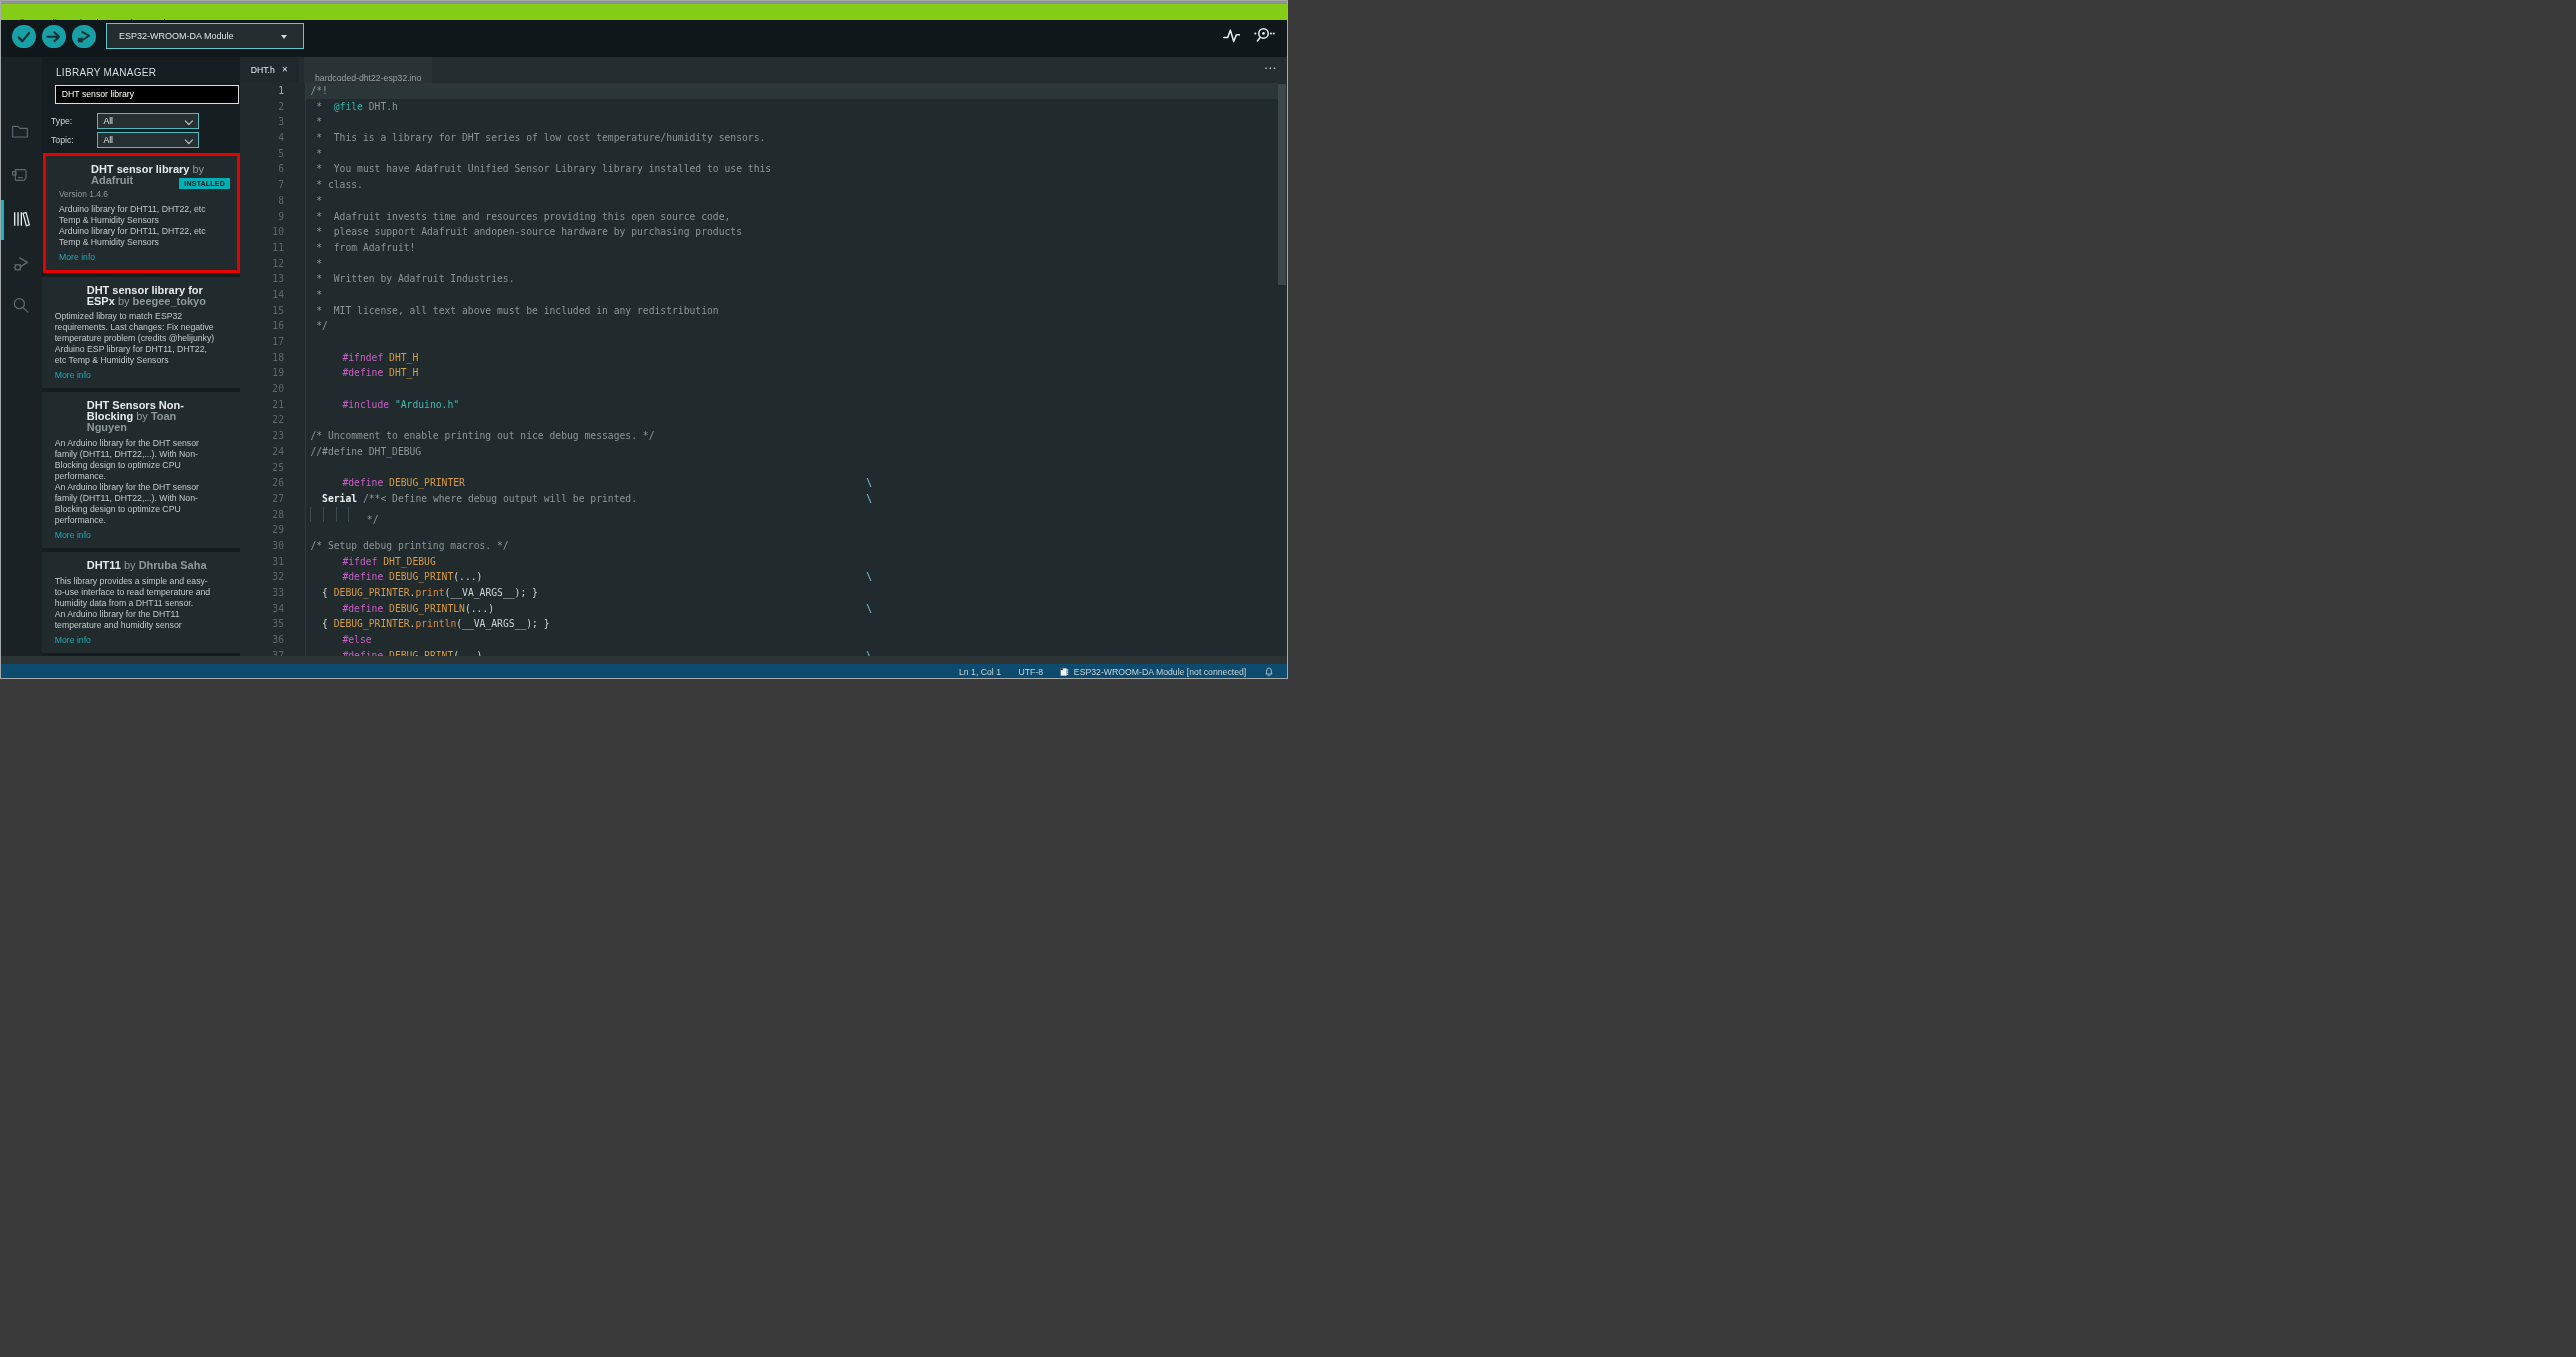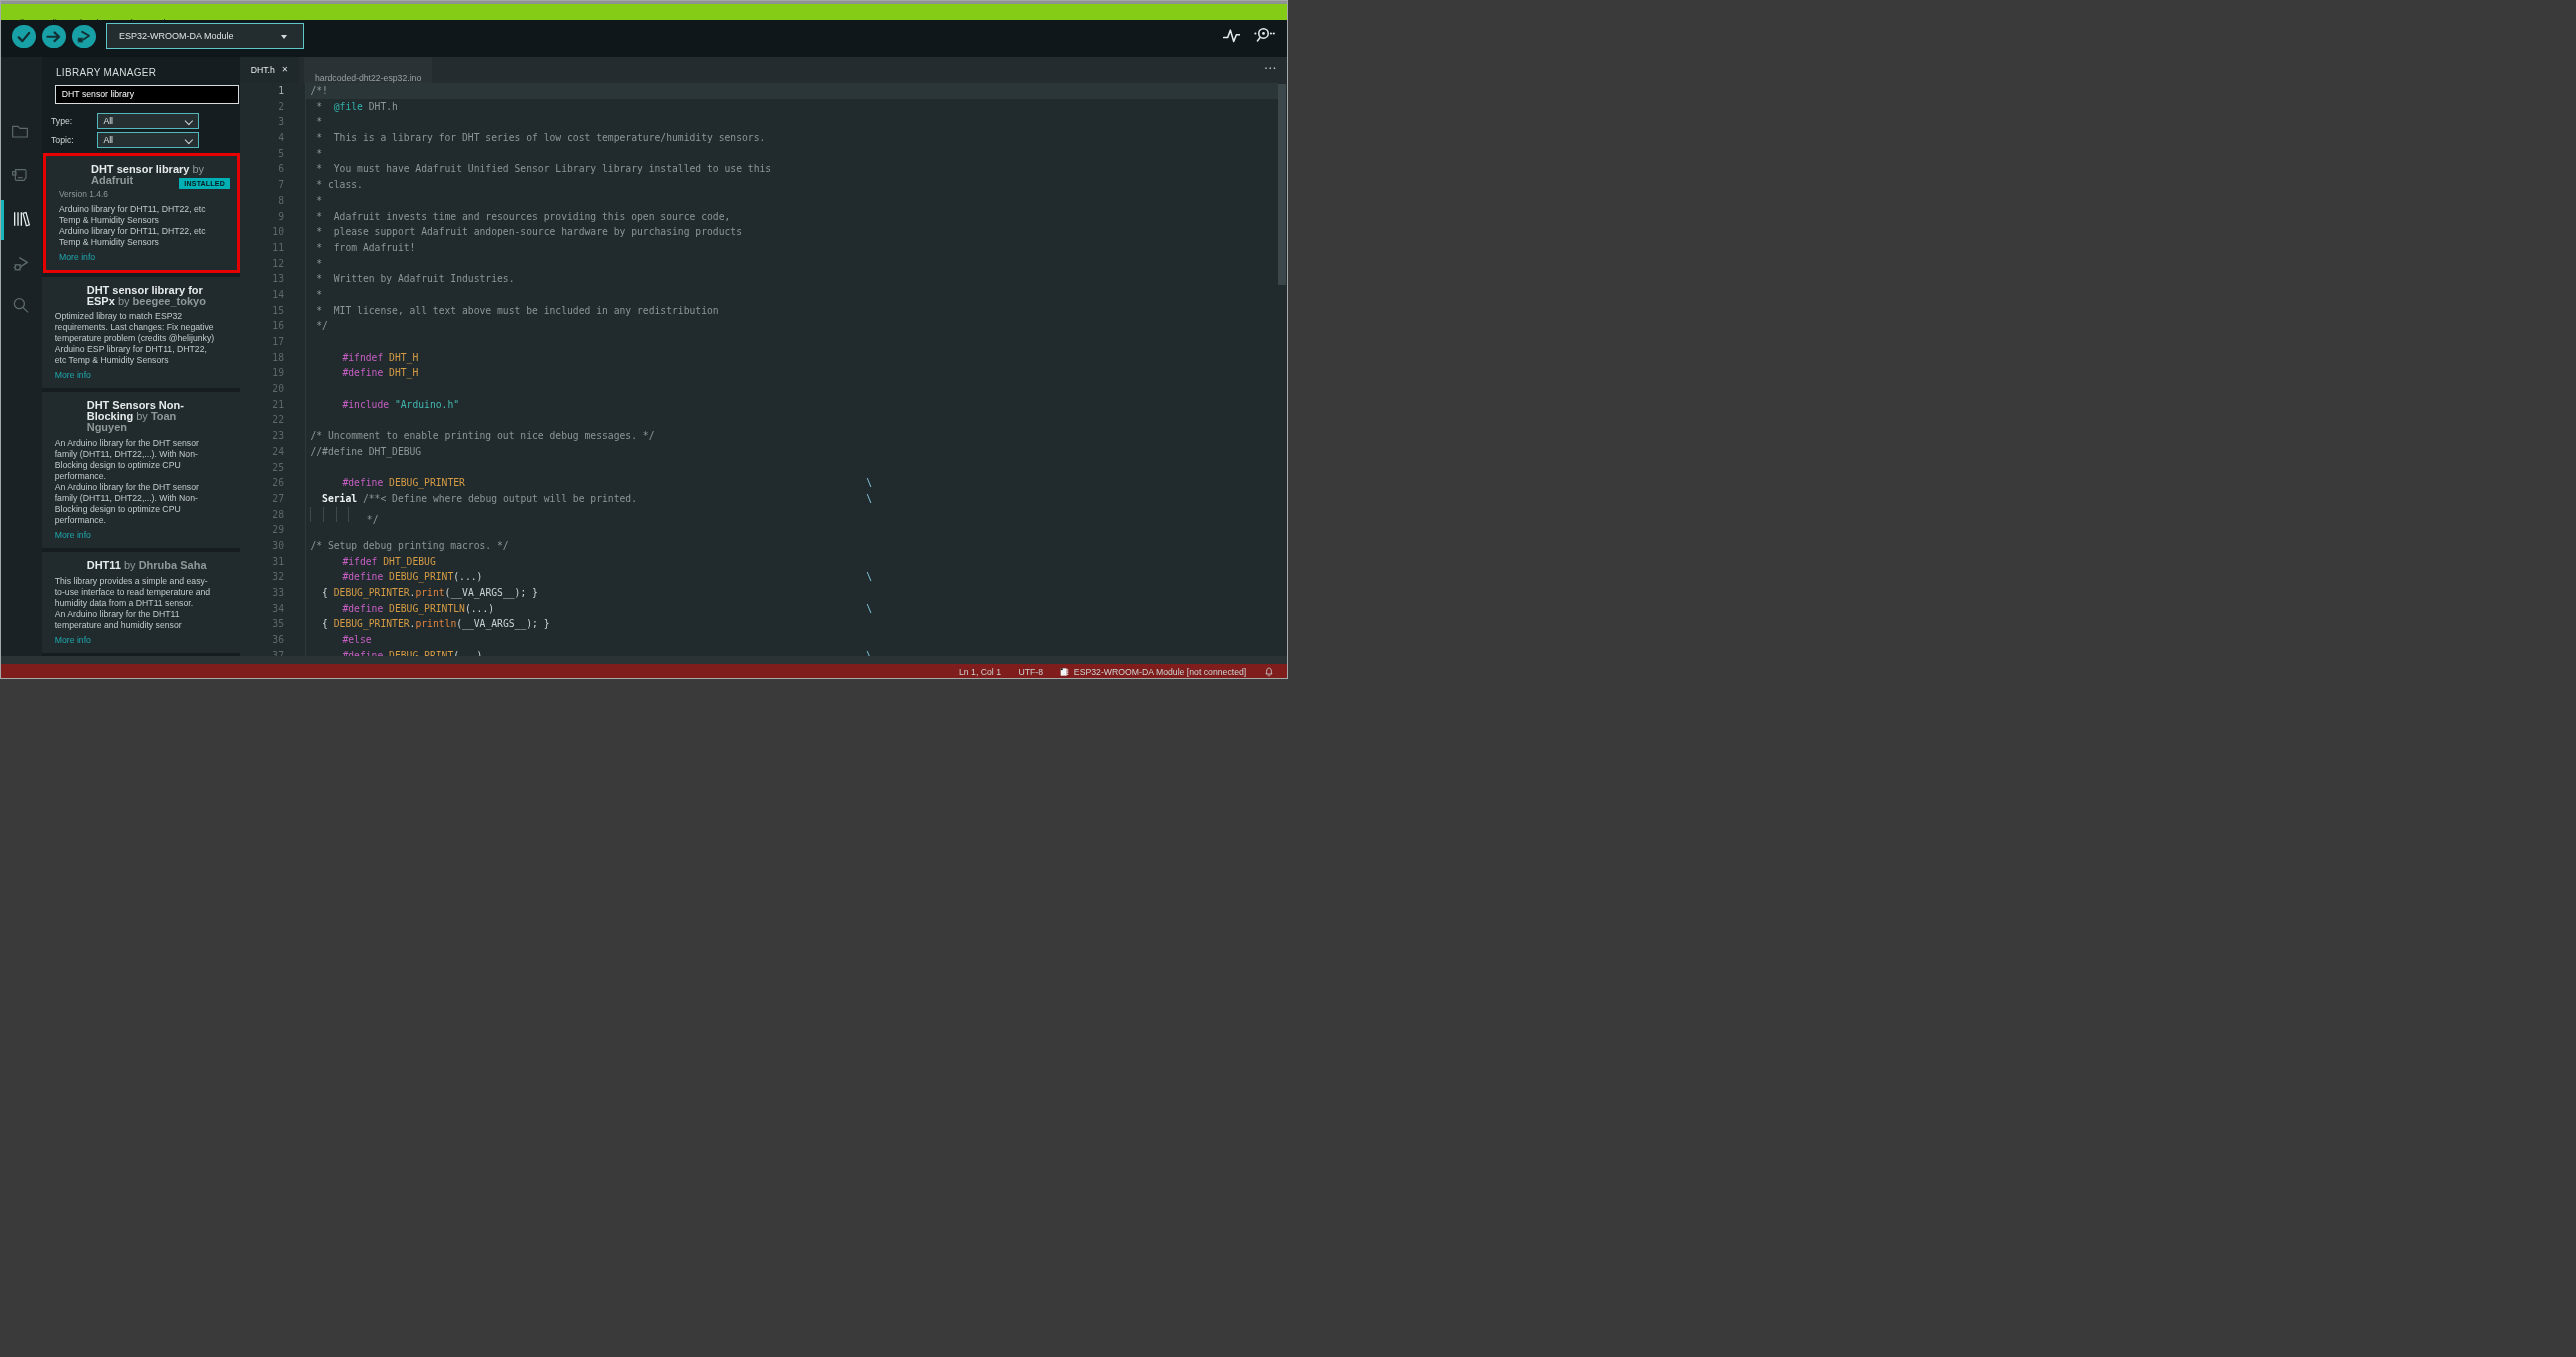--- a/index.html
+++ b/index.html
@@ -69,21 +69,21 @@
   .line.hl .code{background:#2b3639;}
   .line.hl .num{color:#9fabac;}
   .tok-c{color:#8a9697;} .tok-p{color:#c75fc4;margin-left:32px;} .tok-i{color:#d49b45;}
   .tok-m{color:#e0853f;} .tok-s{color:#43b8b0;} .tok-t{color:#2fb3ab;}
   .tok-d{color:#ccd5d5;} .tok-b{color:#eef3f3;font-weight:bold;}
   .bs{position:absolute;left:96ch;color:#7fc9dd;}
   .guide{display:inline-block;width:2ch;height:100%;border-left:0.7px solid #3c4a4e;}
   .vscroll{position:absolute;right:0.7px;top:27px;width:8px;height:201px;background:rgba(110,125,130,.35);}
   
   .bottomstrip{position:absolute;left:0;top:655px;width:100%;height:8.7px;background:#2b3335;}
-  .statusbar{position:absolute;left:0;top:663px;width:100%;height:15.4px;background:#7f1d1d;
+  .statusbar{position:absolute;left:0;top:663px;width:100%;height:15.4px;background:#0c4a6e;
         display:flex;align-items:center;justify-content:flex-end;padding-right:13.4px;
         box-sizing:border-box;font-size:8.7px;color:#ccd4d4;}
   .st-item{margin-left:17.4px;display:flex;align-items:center;gap:4.7px;}
   svg{display:block;}
 </style>
 </head>
 <body>
 
 <div class="frame">
 

